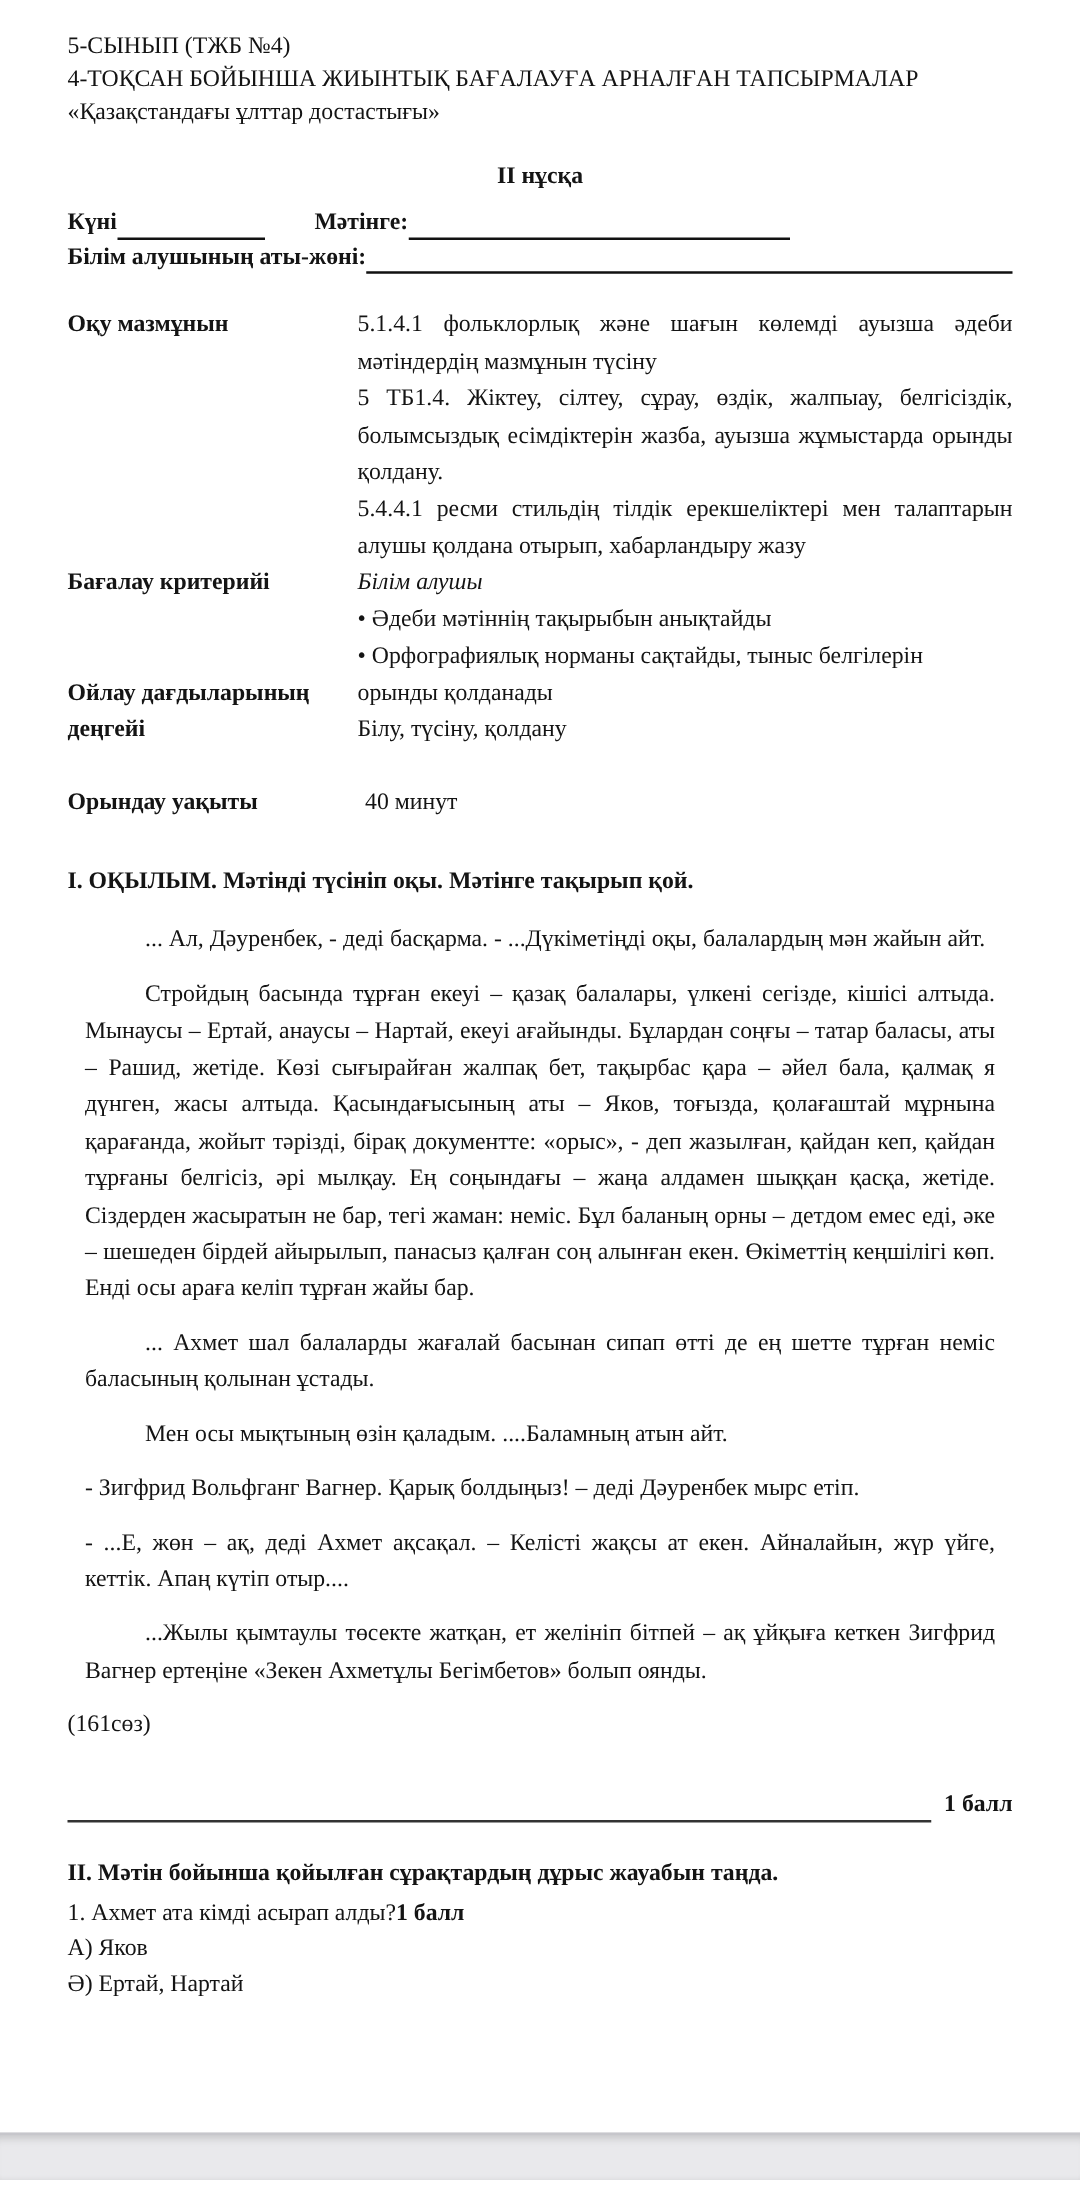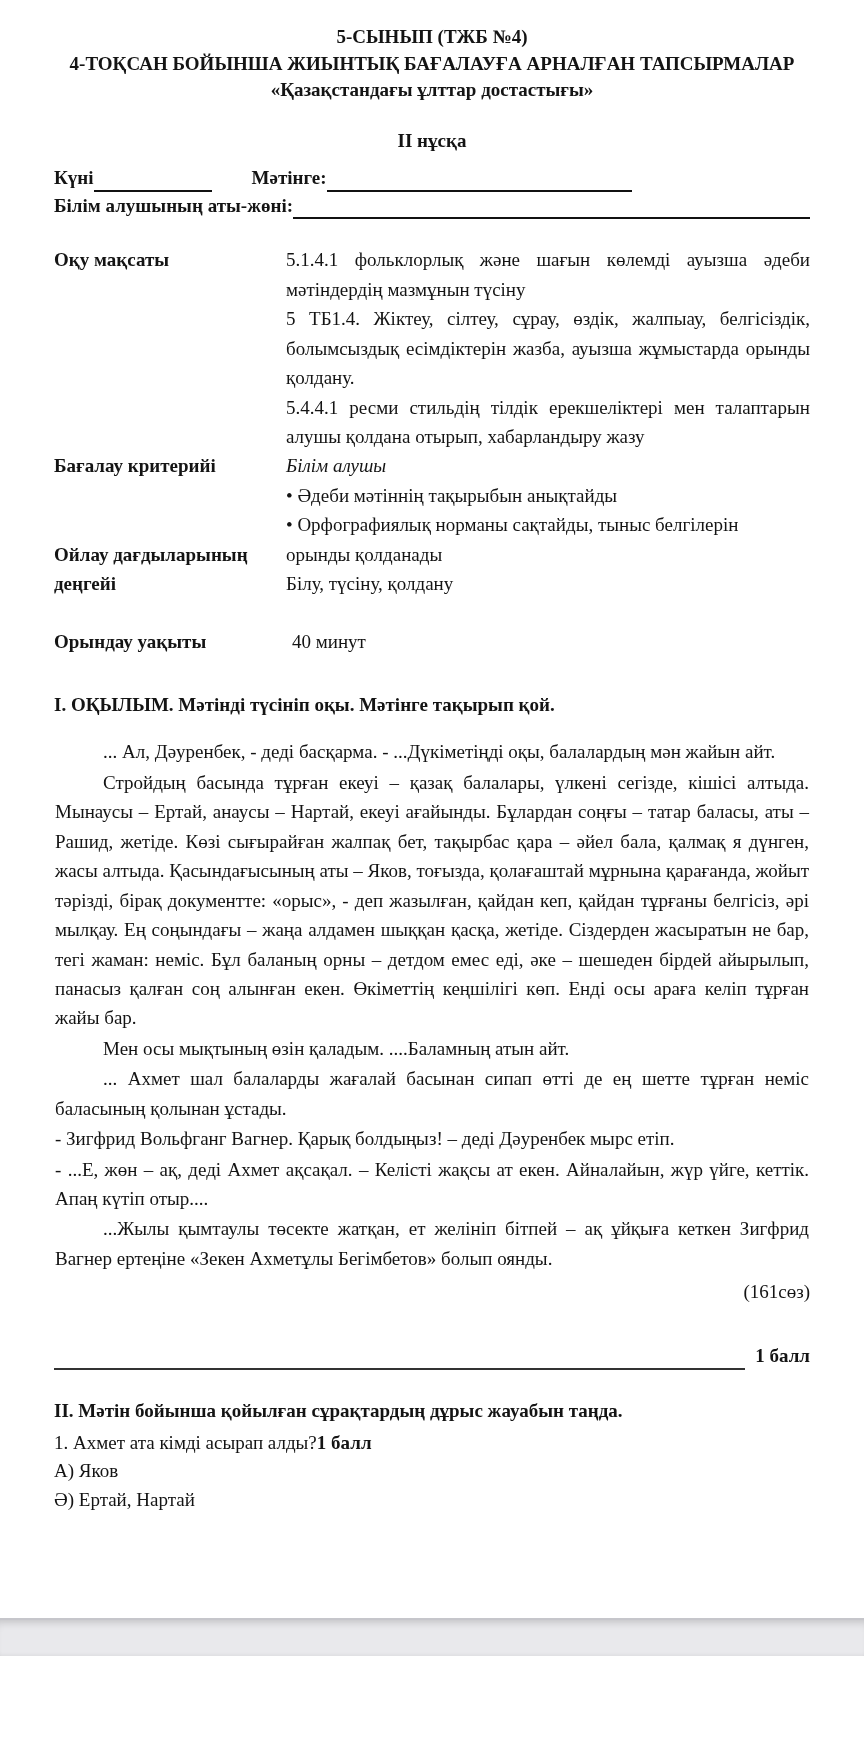--- a/index.html
+++ b/index.html
@@ -12,21 +12,21 @@
     min-height: 1753px;
     font-family: "Liberation Serif", "DejaVu Serif", serif;
     color: #141414;
     font-size: 19px;
     line-height: 1.55;
     overflow-x: hidden;
   }
   .page-inner {
     padding: 24px 54px 0 54px;
   }
-  .doc-header { text-align: center; font-weight: bold; }
+  .doc-header { text-align: left; font-weight: normal; }
   .doc-header div { line-height: 1.4; }
   .variant-title {
     text-align: center;
     font-weight: bold;
     margin-top: 22px;
   }
   .student-fields { margin-top: 9px; }
   .field-row {
     display: flex;
     align-items: flex-end;
@@ -55,25 +55,25 @@
   .italic { font-style: italic; }
   .row-spacer { height: 28px; grid-column: 1 / 3; }
   .time-value { padding-left: 6px; }
 
   .section-heading {
     font-weight: bold;
     margin-top: 34px;
   }
   .passage { margin-top: 18px; }
   .passage p {
-    margin: 1px;
+    margin: 14px;
     text-align: justify;
   }
   .passage p.indent { text-indent: 48px; }
-  .word-count { text-align: right; margin-top: 4px; }
+  .word-count { text-align: left; margin-top: 4px; }
 
   .answer-line-row {
     display: flex;
     align-items: flex-end;
     margin-top: 34px;
   }
   .answer-blank {
     flex: 1;
     border-bottom: 2px solid #333;
     height: 1.05em;
@@ -127,21 +127,21 @@
       <span class="blank-line w-class"></span>
     </div>
     <div class="field-row">
       <span class="field-label">Білім алушының аты-жөні:</span>
       <span class="blank-line w-name"></span>
     </div>
   </div>
 
   <div class="info-table">
 
-    <div class="info-label">Оқу мақсаты</div>
+    <div class="info-label">Оқу мазмұнын</div>
     <div class="info-value">
       <span class="line">5.1.4.1 фольклорлық және шағын көлемді ауызша әдеби мәтіндердің мазмұнын түсіну</span>
       <span class="line">5 ТБ1.4. Жіктеу, сілтеу, сұрау, өздік, жалпыау, белгісіздік, болымсыздық есімдіктерін жазба, ауызша жұмыстарда орынды қолдану.</span>
       <span class="line">5.4.4.1 ресми стильдің тілдік ерекшеліктері мен талаптарын алушы қолдана отырып, хабарландыру жазу</span>
     </div>
 
     <div class="info-label">Бағалау критерийі</div>
     <div class="info-value">
       <span class="line italic">Білім алушы</span>
       <span class="line">• Әдеби мәтіннің тақырыбын анықтайды</span>
@@ -159,22 +159,22 @@
     <div class="info-value">
       <span class="line time-value">40 минут</span>
     </div>
   </div>
 
   <div class="section-heading">І. ОҚЫЛЫМ. Мәтінді түсініп оқы. Мәтінге тақырып қой.</div>
 
   <div class="passage">
     <p class="indent">... Ал, Дәуренбек, - деді басқарма. - ...Дүкіметіңді оқы, балалардың мән жайын айт.</p>
     <p class="indent">Стройдың басында тұрған екеуі – қазақ балалары, үлкені сегізде, кішісі алтыда. Мынаусы – Ертай, анаусы – Нартай, екеуі ағайынды. Бұлардан соңғы – татар баласы, аты – Рашид, жетіде. Көзі сығырайған жалпақ бет, тақырбас қара – әйел бала, қалмақ я дүнген, жасы алтыда. Қасындағысының аты – Яков, тоғызда, қолағаштай мұрнына қарағанда, жойыт тәрізді, бірақ документте: «орыс», - деп жазылған, қайдан кеп, қайдан тұрғаны белгісіз, әрі мылқау. Ең соңындағы – жаңа алдамен шыққан қасқа, жетіде. Сіздерден жасыратын не бар, тегі жаман: неміс. Бұл баланың орны – детдом емес еді, әке – шешеден бірдей айырылып, панасыз қалған соң алынған екен. Өкіметтің кеңшілігі көп. Енді осы араға келіп тұрған жайы бар.</p>
+    <p class="indent">... Ахмет шал балаларды жағалай басынан сипап өтті де ең шетте тұрған неміс баласының қолынан ұстады.</p>
     <p class="indent">Мен осы мықтының өзін қаладым. ....Баламның атын айт.</p>
-    <p class="indent">... Ахмет шал балаларды жағалай басынан сипап өтті де ең шетте тұрған неміс баласының қолынан ұстады.</p>
     <p>- Зигфрид Вольфганг Вагнер. Қарық болдыңыз! – деді Дәуренбек мырс етіп.</p>
     <p>- ...Е, жөн – ақ, деді Ахмет ақсақал. – Келісті жақсы ат екен. Айналайын, жүр үйге, кеттік. Апаң күтіп отыр....</p>
     <p class="indent">...Жылы қымтаулы төсекте жатқан, ет желініп бітпей – ақ ұйқыға кеткен Зигфрид Вагнер ертеңіне «Зекен Ахметұлы Бегімбетов» болып оянды.</p>
   </div>
 
   <div class="word-count">(161сөз)</div>
 
   <div class="answer-line-row">
     <span class="answer-blank"></span>
     <span class="answer-score">1 балл</span>

